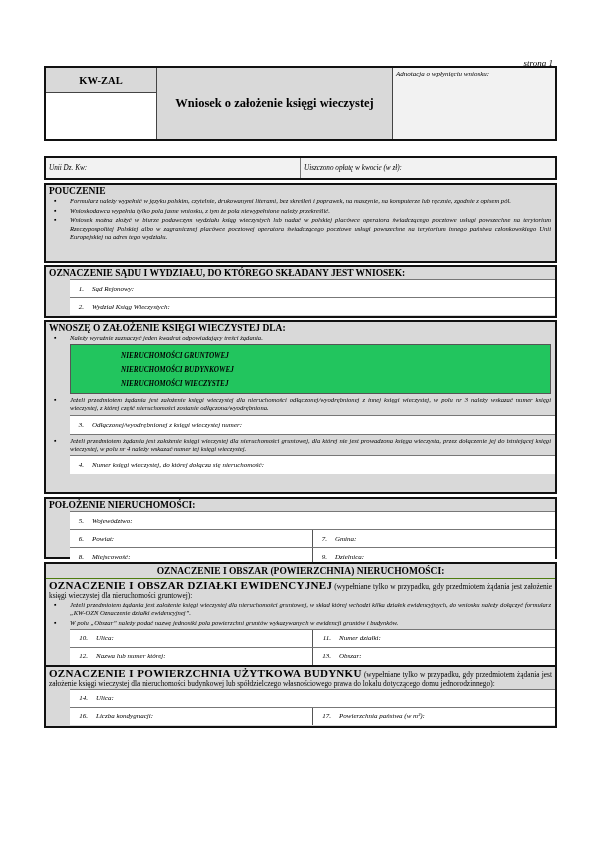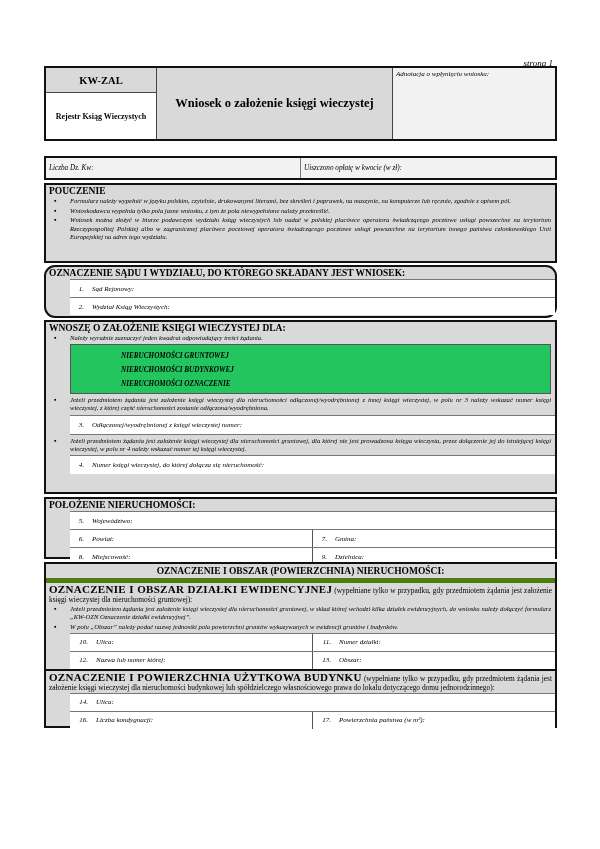--- a/index.html
+++ b/index.html
@@ -28,53 +28,52 @@
 
   #pouczenie { top: 183px; height: 80px; }
   .indent-wrap { margin-left: 24px; background: #fff; }
   .field { border-top: 1px solid #777; height: 18px; display: flex; align-items: center; font-style: italic; font-size: 7px; }
   .field .num { width: 22px; text-align: right; padding-right: 8px; margin-left: 0; }
   .field.split { padding: 0; }
   .field.split .half { flex: 1; display: flex; align-items: center; height: 100%; }
   .field.split .half + .half { border-left: 1px solid #555; }
   .field .num.w { width: 26px; }
 
-  #sad { top: 265px; height: 53px; border-radius: 11px; }
+  #sad { top: 265px; height: 53px; }
   #wnosze { top: 320px; height: 174px; }
   .options { margin: 2px 4px 2px 24px; background: #22c55e; border: 1px solid #555; padding: 4px 4px 2px 0; }
   .options .opt { font-weight: bold; font-style: italic; font-size: 7.2px; line-height: 14px; padding-left: 50px; display: flex; align-items: center; }
   .wbox { margin: 2px 0 2px 24px; background: #fff; border-top: 1px solid #777; border-bottom: 1px solid #777; }
   .wbox .field { border-top: none; }
 
   #polozenie { top: 497px; height: 62px; }
   #oznaczenie { top: 562px; height: 166px; }
-  .centered-title { text-align: center; font-weight: bold; font-size: 9.5px; padding: 2px; border-bottom: 5px solid #4d7c0f; }
+  .centered-title { text-align: center; font-weight: bold; font-size: 9.5px; padding: 2px; border-bottom: 1px solid #4d7c0f; }
   .sub-title { font-size: 7.4px; line-height: 9px; padding: 2px 3px 1px 3px; text-align: justify; }
   .sub-title b { font-size: 11px; letter-spacing: 0.3px; }
   .sep2 { border-top: 2px solid #111; }
 </style>
 </head>
 <body>
 
 <div class="page-num">strona 1</div>
 
 <div class="box" id="hdr">
   <div class="col1">
     <div class="code">KW-ZAL</div>
-    <div class="reg">Rejestr Ksiąg Wieczystych</div>
   </div>
   <div class="title">Wniosek o założenie księgi wieczystej</div>
   <div class="annot">
     <span>Adnotacja o wpłynięciu wniosku:</span>
   </div>
 </div>
 
 <div class="box" id="numrow">
   <div class="cell">
-      <span>Liczba Dz. Kw:</span>
+      <span>Unii Dz. Kw:</span>
     </div>
   <div class="cell">
       <span>Uiszczono opłatę w kwocie (w zł):</span>
     </div>
 </div>
 
 <div class="box gray" id="pouczenie">
   <div class="sec-title">POUCZENIE</div>
   <ul class="bullets">
     <li>Formularz należy wypełnić w języku polskim, czytelnie, drukowanymi literami, bez skreśleń i poprawek, na maszynie, na komputerze lub ręcznie, zgodnie z opisem pól.</li>
@@ -103,21 +102,21 @@
       <li>Należy wyraźnie zaznaczyć jeden kwadrat odpowiadający treści żądania.</li>
     </ul>
   <div class="options">
     <div class="opt">
         <span>NIERUCHOMOŚCI GRUNTOWEJ</span>
       </div>
     <div class="opt">
         <span>NIERUCHOMOŚCI BUDYNKOWEJ</span>
       </div>
     <div class="opt">
-        <span>NIERUCHOMOŚCI OZNACZENIE</span>
+        <span>NIERUCHOMOŚCI WIECZYSTEJ</span>
       </div>
   </div>
   <ul class="bullets">
       <li>Jeżeli przedmiotem żądania jest założenie księgi wieczystej dla nieruchomości odłączonej/wyodrębnionej z innej księgi wieczystej, w polu nr 3 należy wskazać numer księgi wieczystej, z której część nieruchomości zostanie odłączona/wyodrębniona.</li>
     </ul>
   <div class="wbox">
     <div class="field">
       <span class="num">3.</span>
       <span>Odłączonej/wyodrębnionej z księgi wieczystej numer:</span>
     </div>

